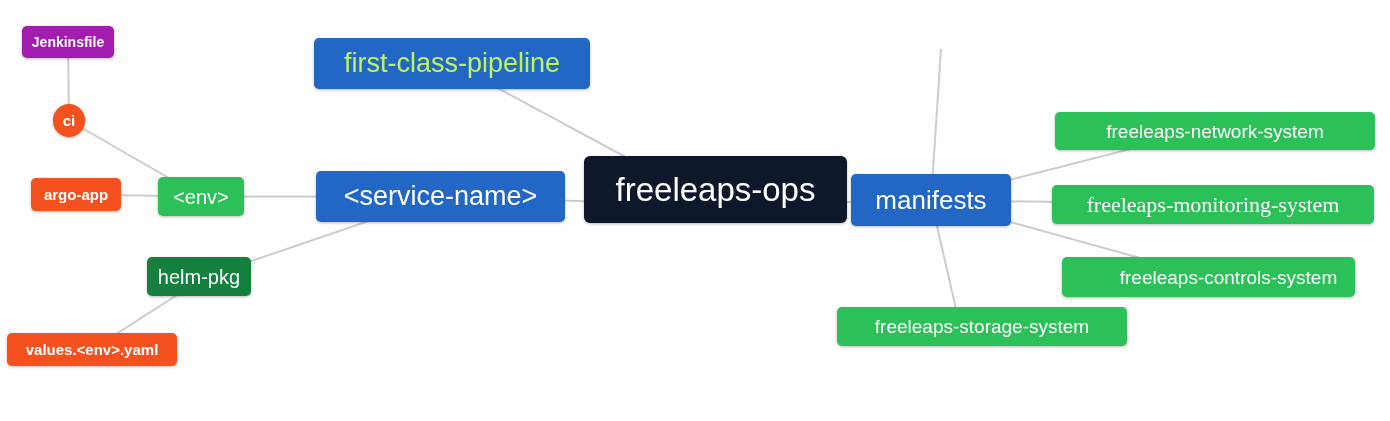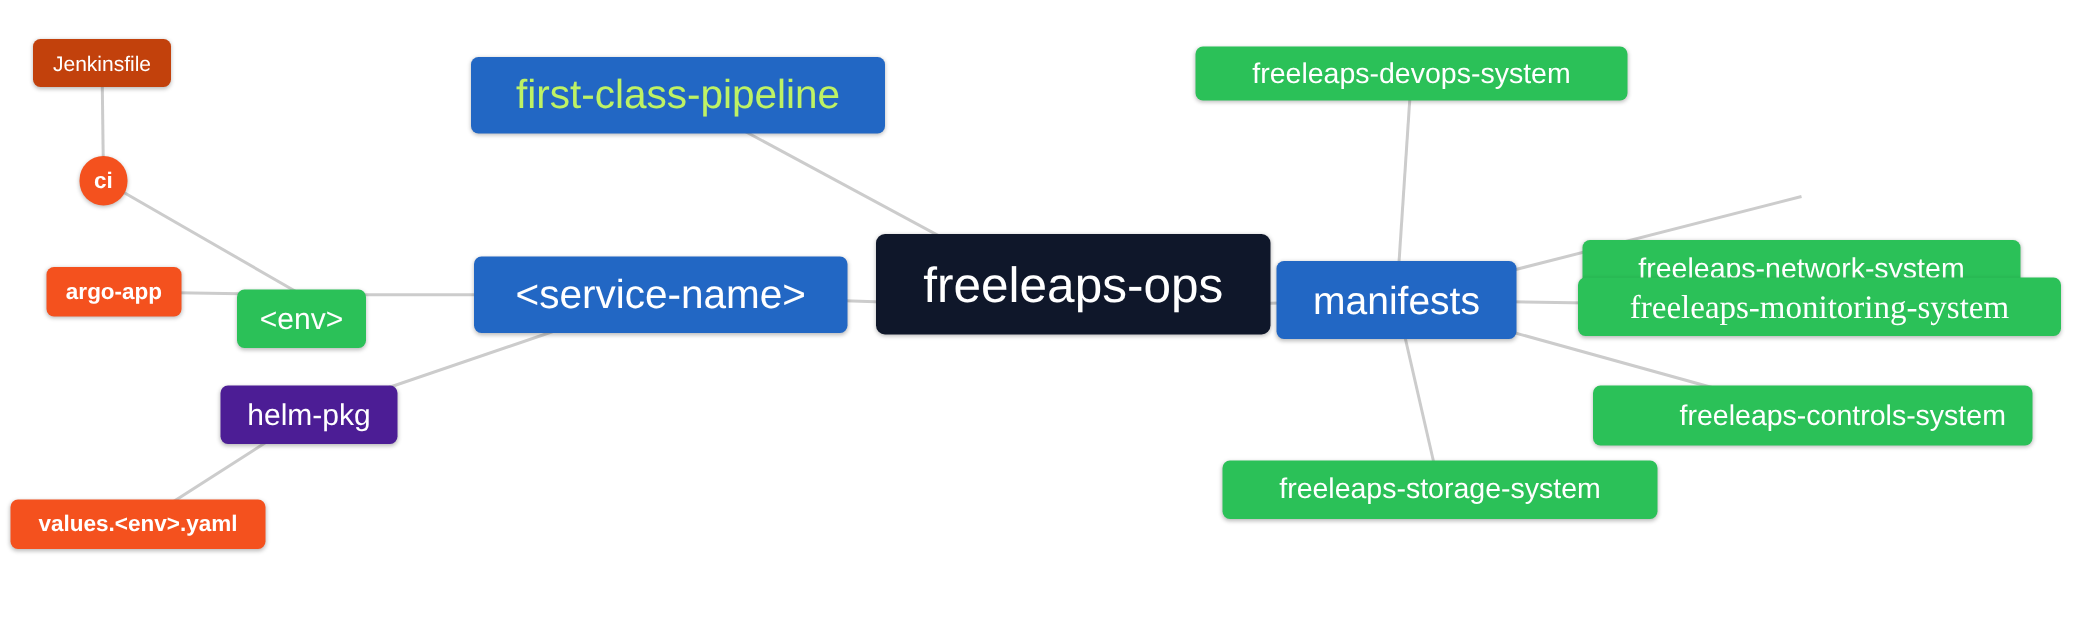--- a/index.html
+++ b/index.html
@@ -63,25 +63,24 @@
       <line x1="931" y1="200" x2="1201" y2="131" stroke="#cccccc" stroke-width="2"></line>
       <line x1="931" y1="200" x2="1213" y2="204.5" stroke="#cccccc" stroke-width="2"></line>
       <line x1="931" y1="200" x2="1208.5" y2="277" stroke="#cccccc" stroke-width="2"></line>
       <line x1="931" y1="200" x2="960" y2="326.5" stroke="#cccccc" stroke-width="2"></line>
     </svg>
   <div class="node-layer">
       <div class="node root" style="left: 584px; top: 156px; width: 263px; height: 67px; background: #0f172a; font-size: 33px; font-weight: normal; color: rgb(255, 255, 255);">freeleaps-ops</div>
       <div class="node" style="left: 314px; top: 38px; width: 276px; height: 51px; background: rgb(34, 103, 196); font-size: 27px; font-weight: normal; color: #bef264;">first-class-pipeline</div>
       <div class="node" style="left: 316px; top: 171px; width: 249px; height: 51px; background: rgb(34, 103, 196); font-size: 27px; font-weight: normal; color: rgb(255, 255, 255); text-align: center;">&lt;service-name&gt;</div>
       <div class="node" style="left: 851px; top: 174px; width: 160px; height: 52px; background: rgb(34, 103, 196); font-size: 26px; font-weight: normal; color: rgb(255, 255, 255);">manifests</div>
-      <div class="node" style="left: 158px; top: 177px; width: 86px; height: 39px; background: rgb(43, 193, 88); font-size: 20px; font-weight: normal; color: rgb(255, 255, 255); margin-top: 16px;">&lt;env&gt;</div>
-      <div class="node" style="left: 147px; top: 257px; width: 118px; height: 39px; background: #4c1d95; font-size: 20px; font-weight: normal; color: rgb(255, 255, 255);">helm-pkg</div>
+      <div class="node" style="left: 158px; top: 177px; width: 86px; height: 39px; background: rgb(43, 193, 88); font-size: 20px; font-weight: normal; color: rgb(255, 255, 255);">&lt;env&gt;</div>
+      <div class="node" style="left: 147px; top: 257px; width: 104px; height: 39px; background: #15803d; font-size: 20px; font-weight: normal; color: rgb(255, 255, 255);">helm-pkg</div>
       <div class="node" style="left: 53px; top: 104px; width: 32px; height: 33px; background: rgb(244, 81, 30); font-size: 15px; font-weight: bold; color: rgb(255, 255, 255); border-radius: 16px;">ci</div>
       <div class="node" style="left: 31px; top: 178px; width: 90px; height: 33px; background: rgb(244, 81, 30); font-size: 15px; font-weight: bold; color: rgb(255, 255, 255);">argo-app</div>
       <div class="node" style="left: 7px; top: 333px; width: 170px; height: 33px; background: rgb(244, 81, 30); font-size: 15px; font-weight: bold; color: rgb(255, 255, 255);">values.&lt;env&gt;.yaml</div>
-      <div class="node" style="left: 22px; top: 26px; width: 92px; height: 32px; background: #c2410c; font-size: 14px; font-weight: normal; color: rgb(255, 255, 255);">Jenkinsfile</div>
-      <div class="node" style="left: 797px; top: 31px; width: 288px; height: 36px; background: rgb(43, 193, 88); font-size: 19px; font-weight: normal; color: rgb(255, 255, 255);">freeleaps-devops-system</div>
-      <div class="node" style="left: 1055px; top: 112px; width: 292px; height: 38px; background: rgb(43, 193, 88); font-size: 19px; font-weight: normal; color: rgb(255, 255, 255); margin-top: 48px;">freeleaps-network-system</div>
+      <div class="node" style="left: 22px; top: 26px; width: 92px; height: 32px; background: #a21caf; font-size: 14px; font-weight: bold; color: rgb(255, 255, 255);">Jenkinsfile</div>
+      <div class="node" style="left: 1055px; top: 112px; width: 320px; height: 38px; background: rgb(43, 193, 88); font-size: 19px; font-weight: normal; color: rgb(255, 255, 255);">freeleaps-network-system</div>
       <div class="node" style="left: 1052px; top: 185px; width: 322px; height: 39px; background: rgb(43, 193, 88); font-size: 22px; font-weight: normal; color: rgb(255, 255, 255); font-family: Liberation Serif, serif;">freeleaps-monitoring-system</div>
       <div class="node" style="left: 1062px; top: 257px; width: 293px; height: 40px; background: rgb(43, 193, 88); font-size: 19px; font-weight: normal; color: rgb(255, 255, 255); padding-left: 40px;">freeleaps-controls-system</div>
-      <div class="node" style="left: 815px; top: 307px; width: 290px; height: 39px; background: rgb(43, 193, 88); font-size: 19px; font-weight: normal; color: rgb(255, 255, 255);">freeleaps-storage-system</div>
+      <div class="node" style="left: 837px; top: 307px; width: 290px; height: 39px; background: rgb(43, 193, 88); font-size: 19px; font-weight: normal; color: rgb(255, 255, 255);">freeleaps-storage-system</div>
     </div>
 </div>
 
 </body></html>

